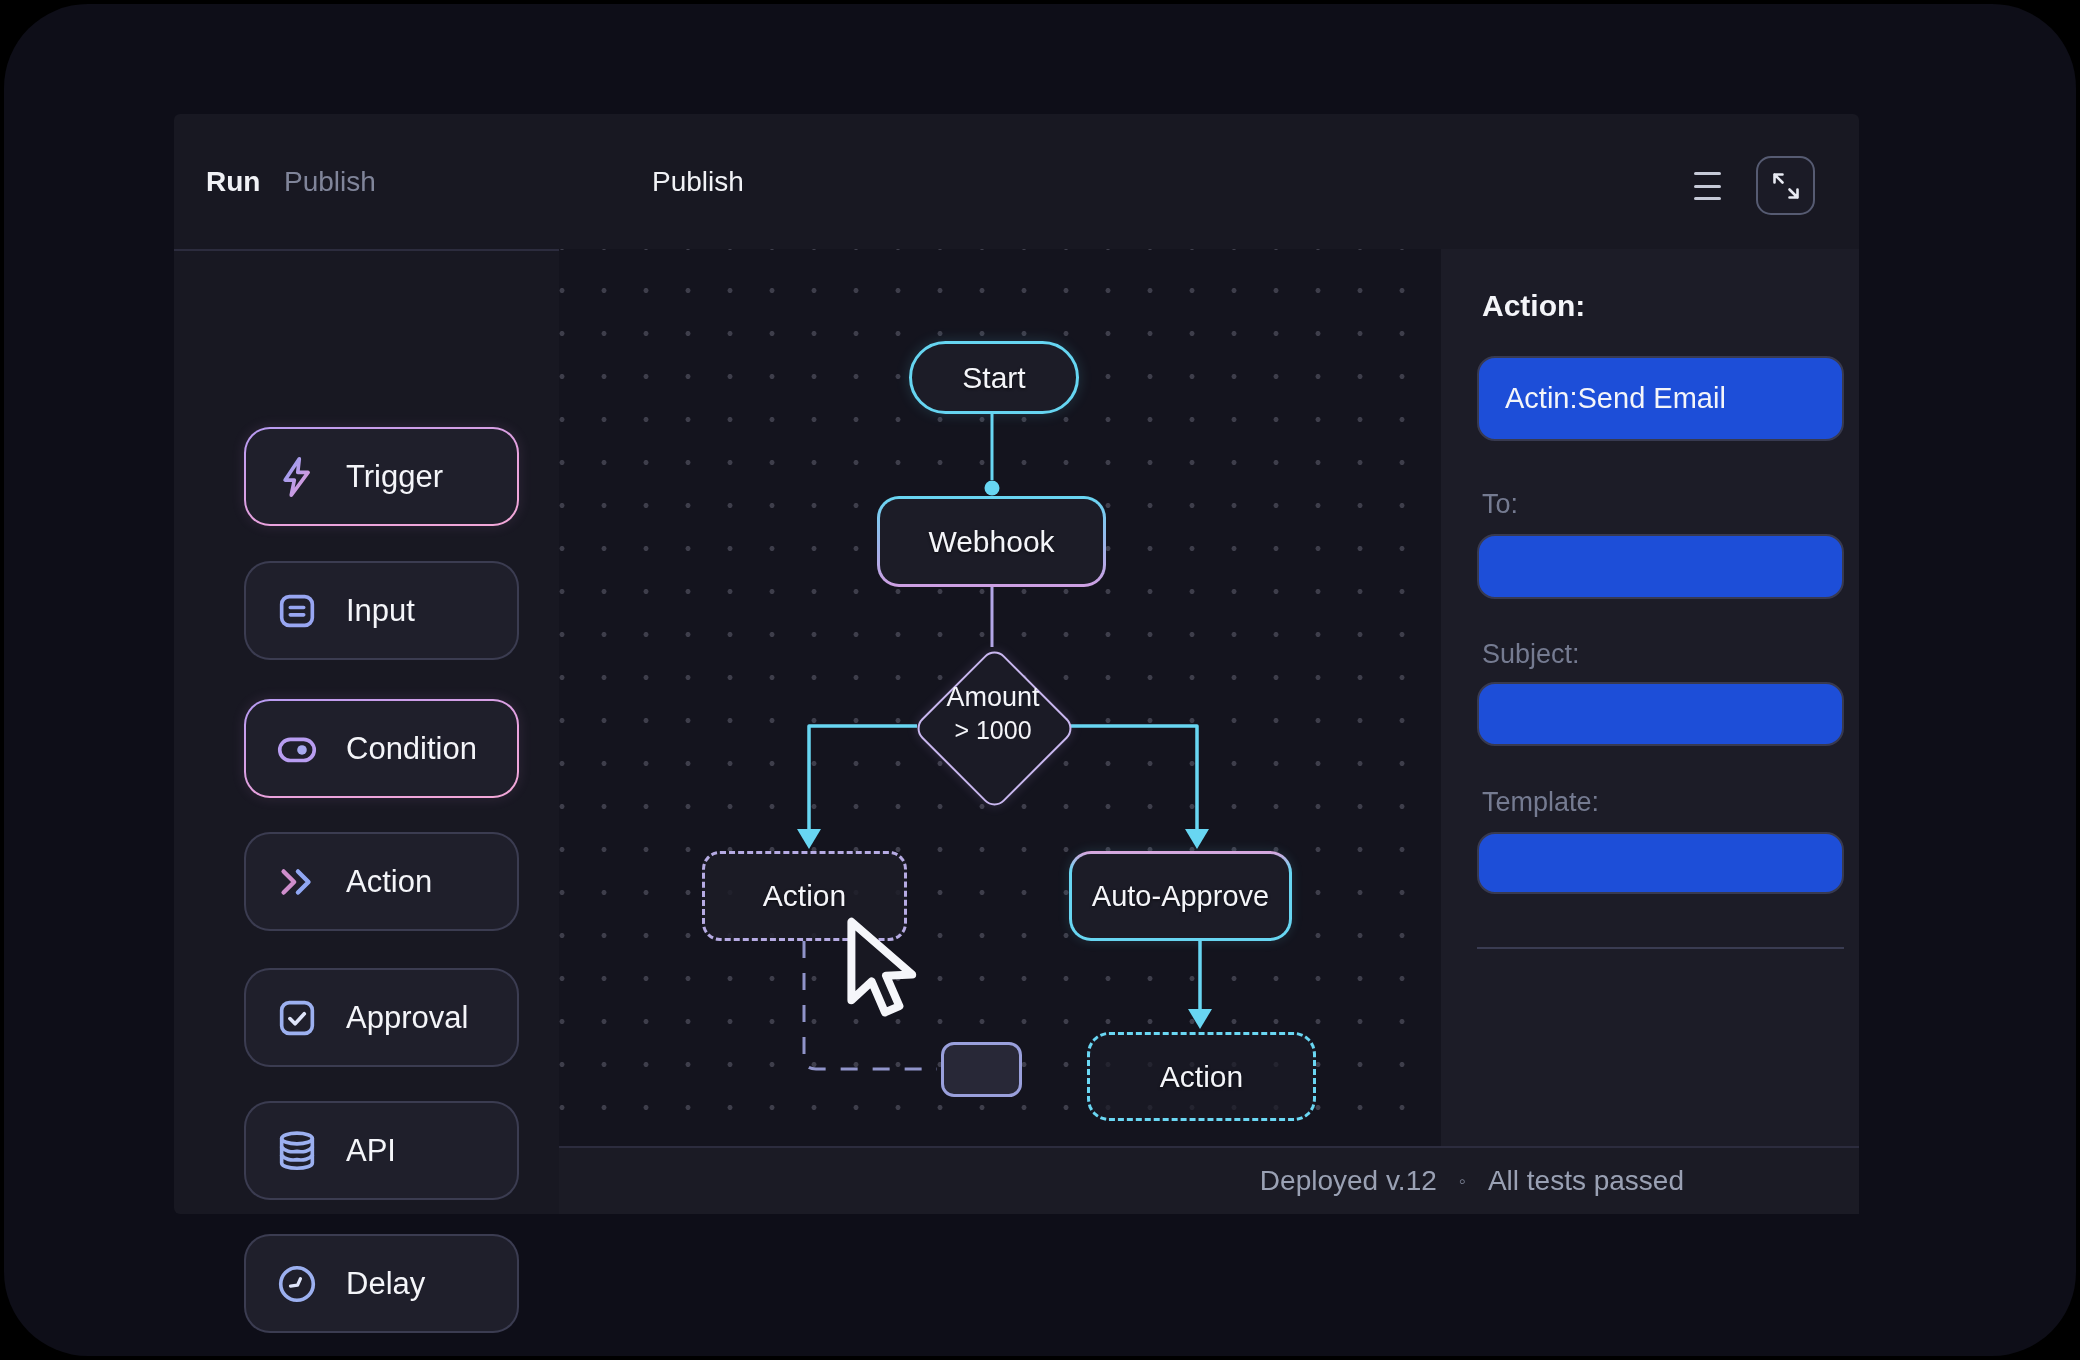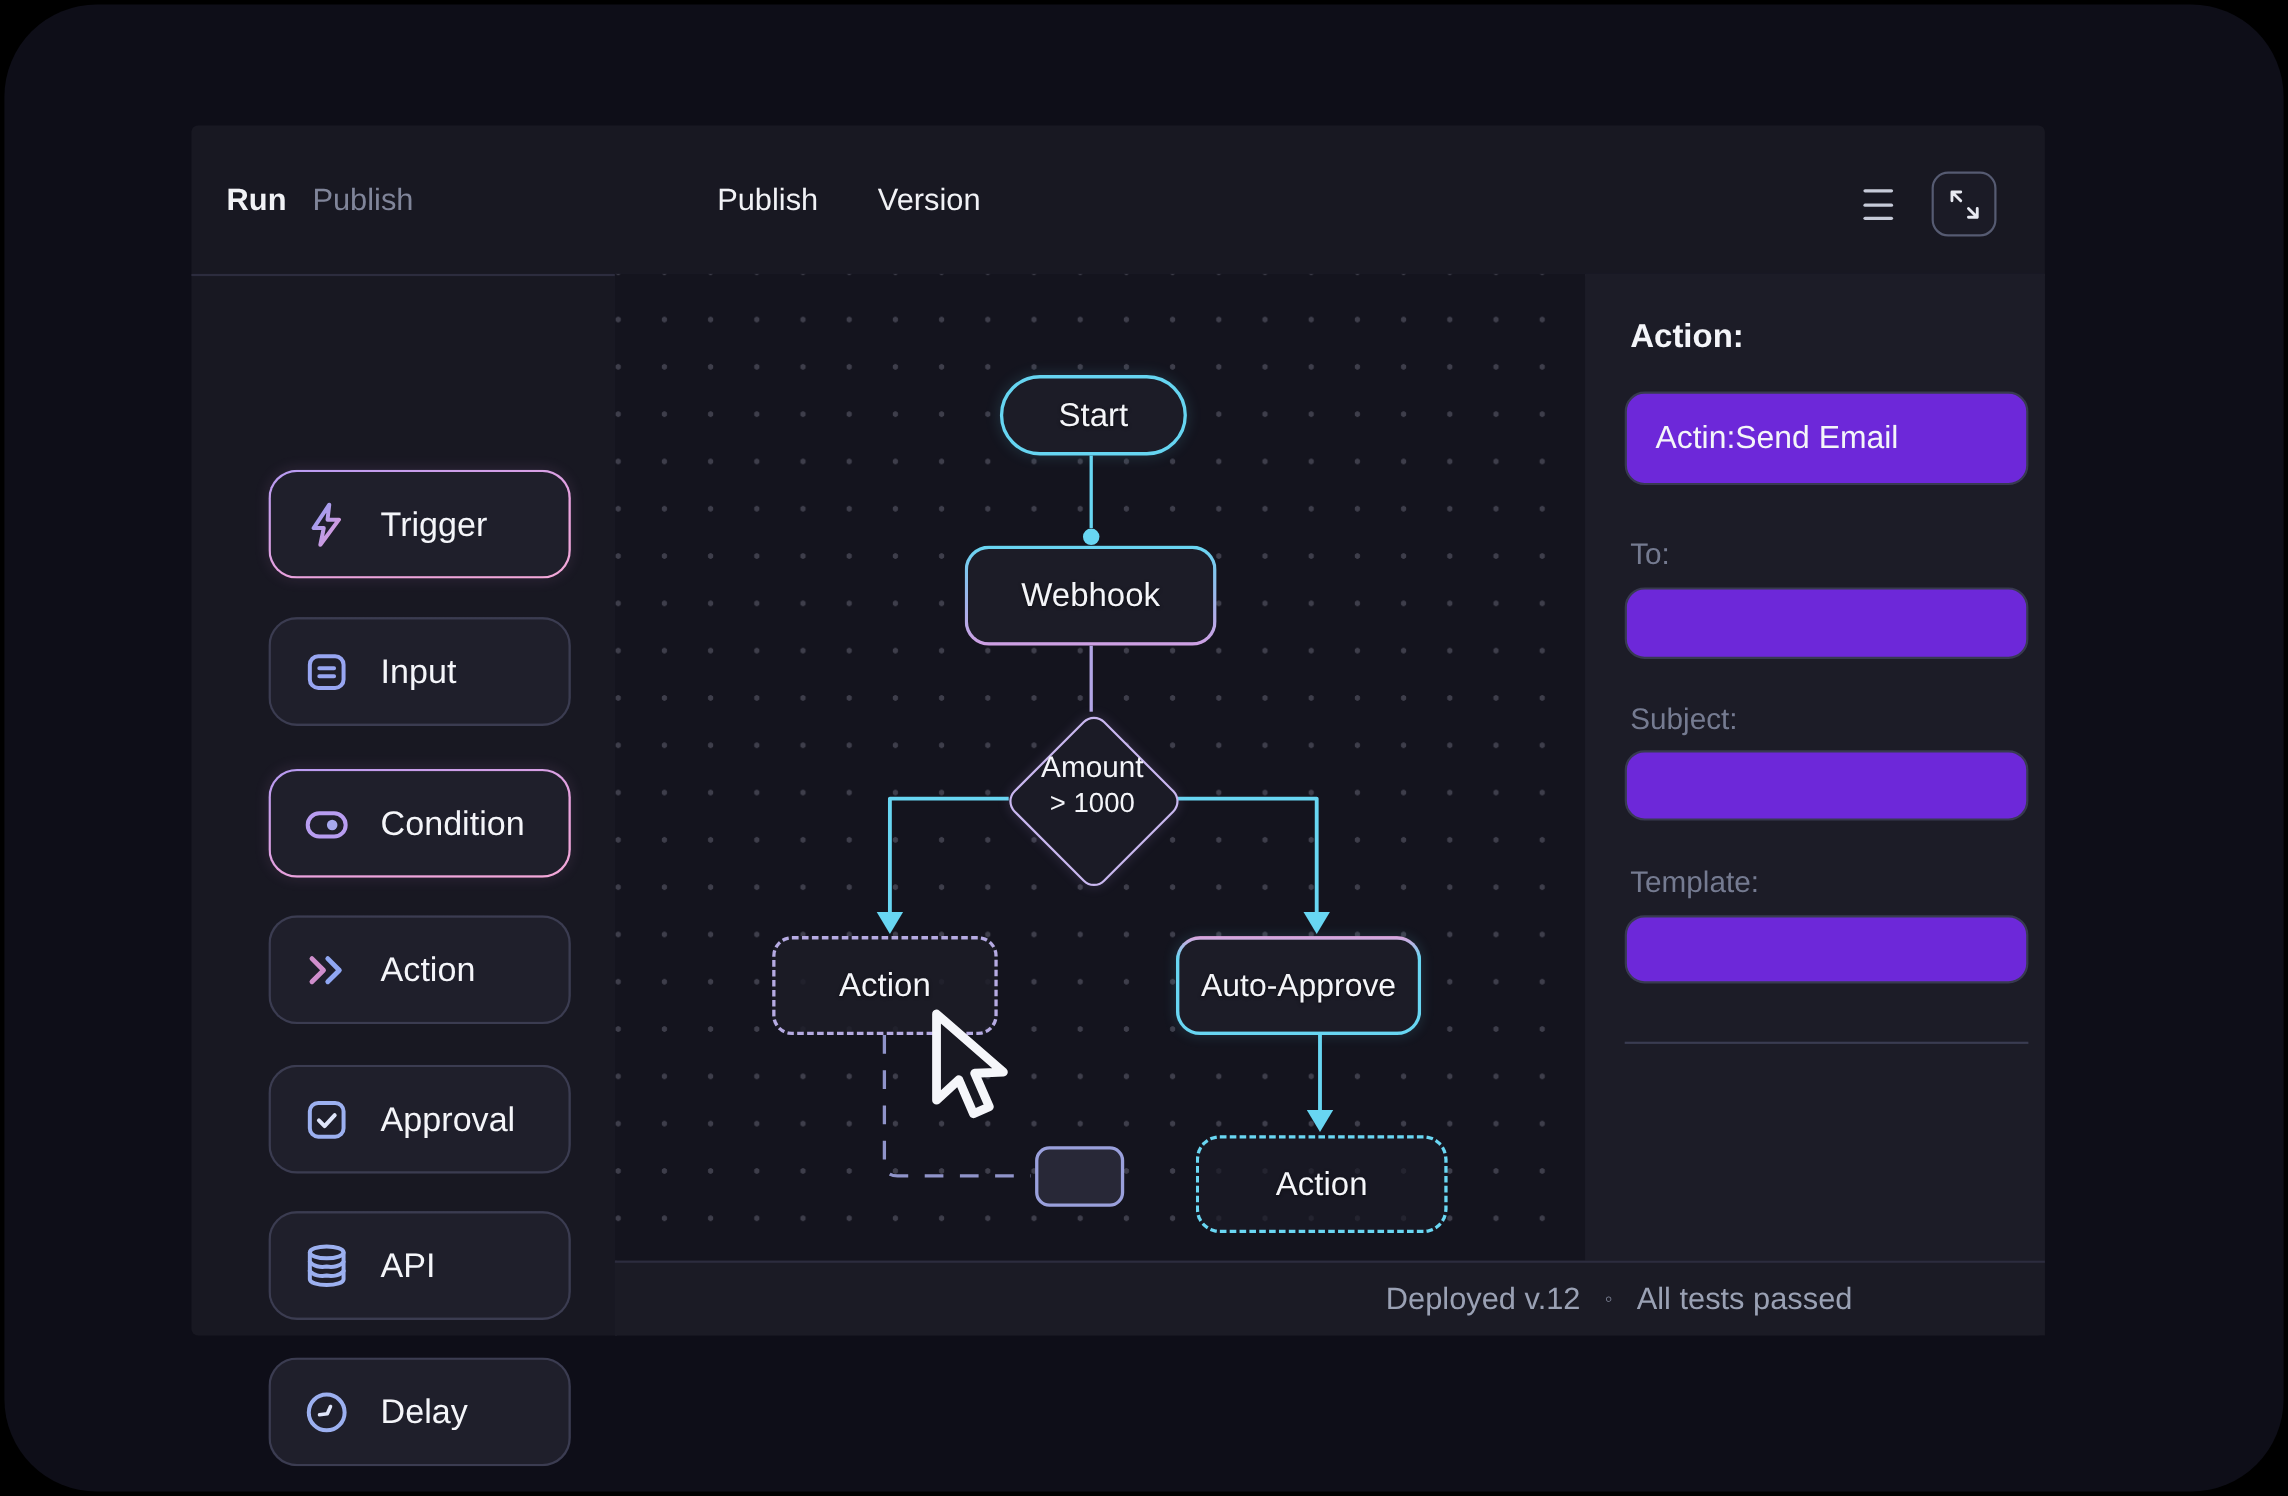--- a/index.html
+++ b/index.html
@@ -52,42 +52,41 @@
   .n-action-right{left:528px;top:783px;width:229px;height:89px;border:3px dashed #6ad7f3;border-radius:22px;background:rgba(26,26,37,.7);}
   .n-mini{left:382px;top:793px;width:81px;height:55px;border:3px solid #9aa0dc;border-radius:13px;background:#282837;}
   .wires{position:absolute;left:0;top:0;}
   .cursor{position:absolute;left:286px;top:668px;}
 
   
   .panel{position:absolute;left:1267px;top:135px;width:418px;height:897px;background:#1c1c27;}
   .p-heading{position:absolute;left:41px;top:40px;font-size:30px;font-weight:700;color:#f4f5f9;}
   .p-label{position:absolute;left:41px;font-size:27px;color:#757b91;font-weight:500;}
   .p-input{position:absolute;left:36px;width:367px;box-sizing:border-box;border:2px solid #383a50;border-radius:18px;
-    background:#6d28d9;color:#f4f5f9;display:flex;align-items:center;padding-left:26px;font-size:29px;font-weight:500;}
+    background:#1d4ed8;color:#f4f5f9;display:flex;align-items:center;padding-left:26px;font-size:29px;font-weight:500;}
   .p-divider{position:absolute;left:36px;top:698px;width:367px;height:0;border-top:2px solid #3a3c52;}
   .save-btn{position:absolute;left:36px;top:762px;width:367px;height:81px;box-sizing:border-box;border:2px solid #41435a;
     border-radius:18px;background:#1f1f2b;color:#f4f5f9;font-size:30px;font-weight:500;display:flex;align-items:center;justify-content:center;cursor:pointer;}
 
   
   .statusbar{position:absolute;left:385px;top:1032px;width:1300px;height:68px;border-top:2px solid #2c2c3e;
     display:flex;align-items:center;justify-content:flex-end;padding-right:175px;box-sizing:border-box;gap:22px;
     color:#9aa1b4;font-size:28px;background:#1b1b25;}
   .statusbar .sep{font-size:20px;color:#7d8396;}
 </style>
 </head>
 <body>
 
 <div class="frame">
 <div class="window">
 
   <div class="topbar">
     <div class="tb-item tb-run">Run</div>
     <div class="tb-item tb-publish-l">Publish</div>
     <div class="tb-item tb-publish-c">Publish</div>
-    <div class="tb-item tb-version">Version</div>
     <div class="menu-icon">
           <span></span>
           <span></span>
           <span></span>
         </div>
     <div class="expand-btn">
       <svg width="34" height="34" viewBox="0 0 34 34" fill="none" stroke="#e8eaf2" stroke-width="2.6" stroke-linecap="round" stroke-linejoin="round">
         <path d="M13.5 13.5 L5.5 5.5 M5.5 5.5 h8 M5.5 5.5 v8"></path>
         <path d="M20.5 20.5 L28.5 28.5 M28.5 28.5 h-8 M28.5 28.5 v-8"></path>
       </svg>

